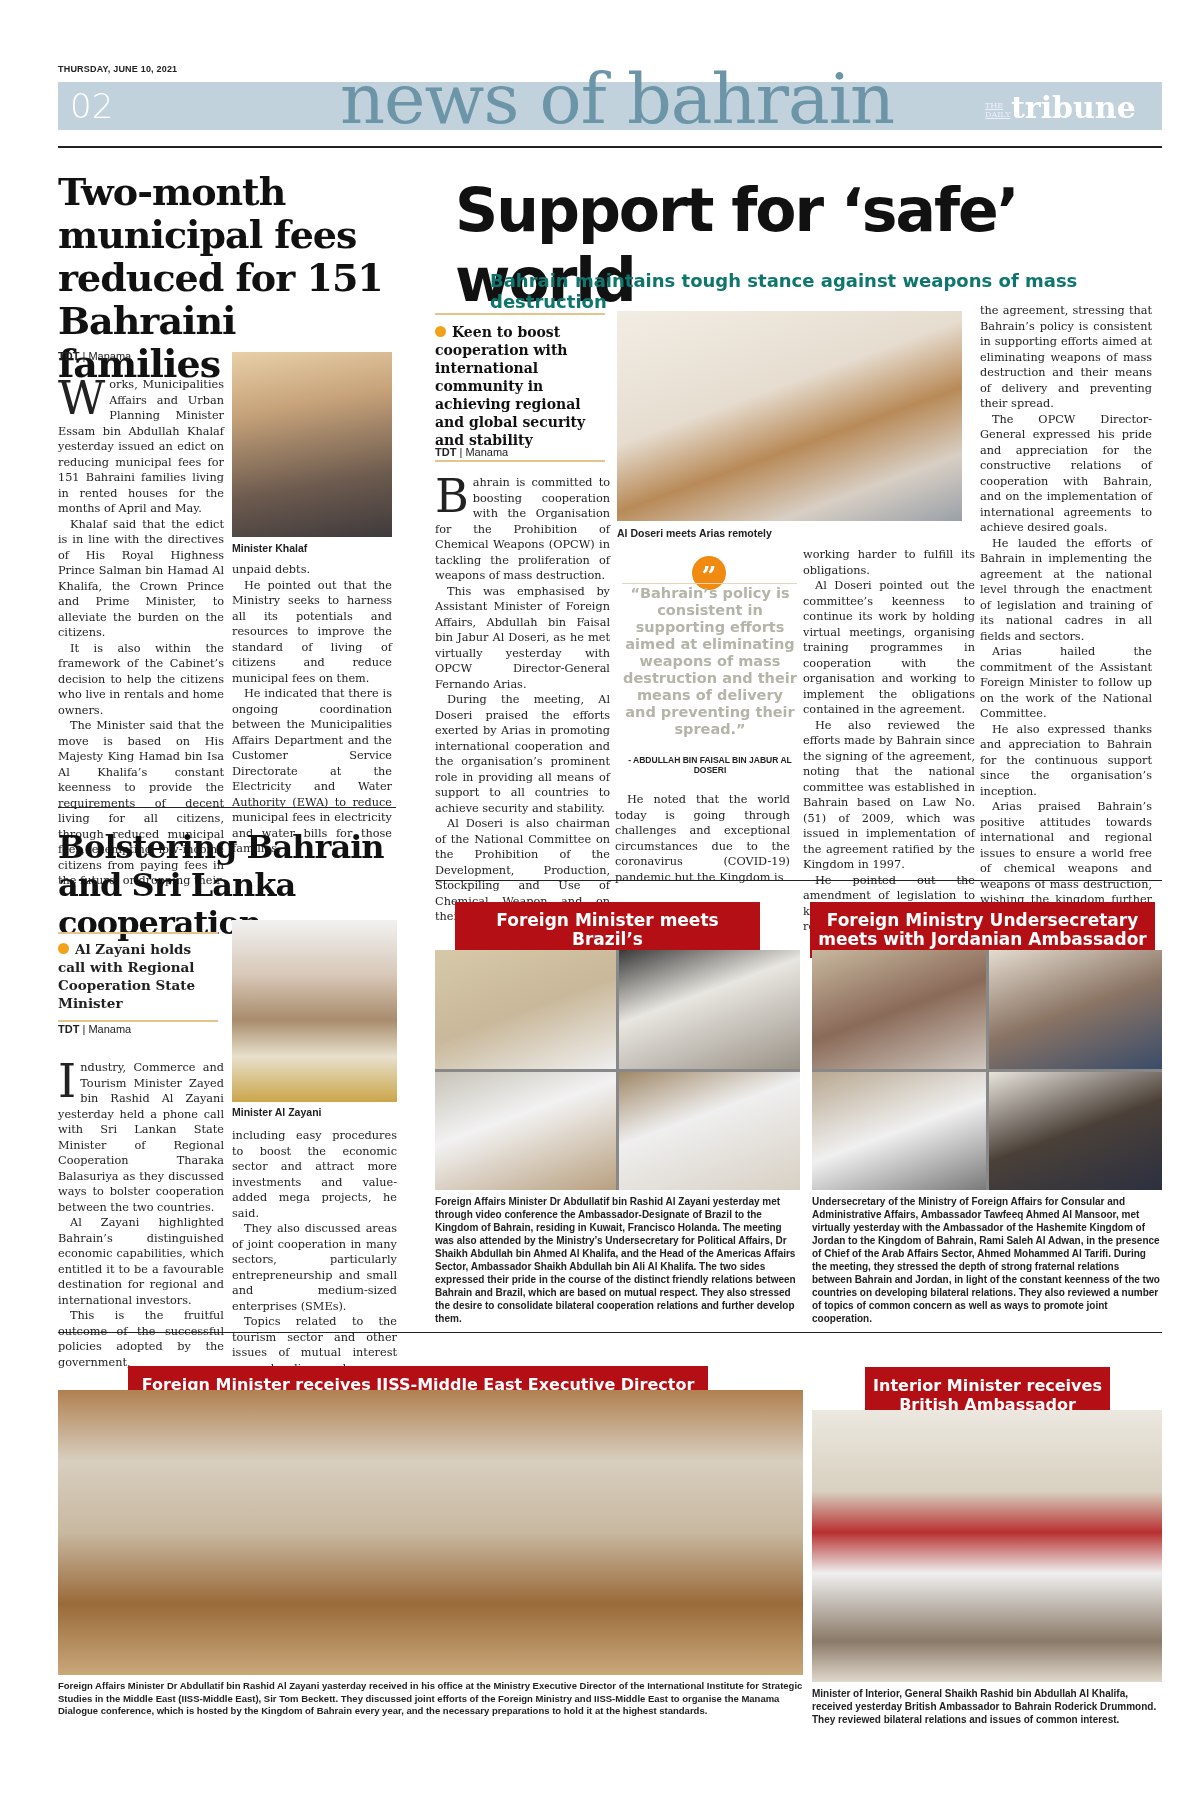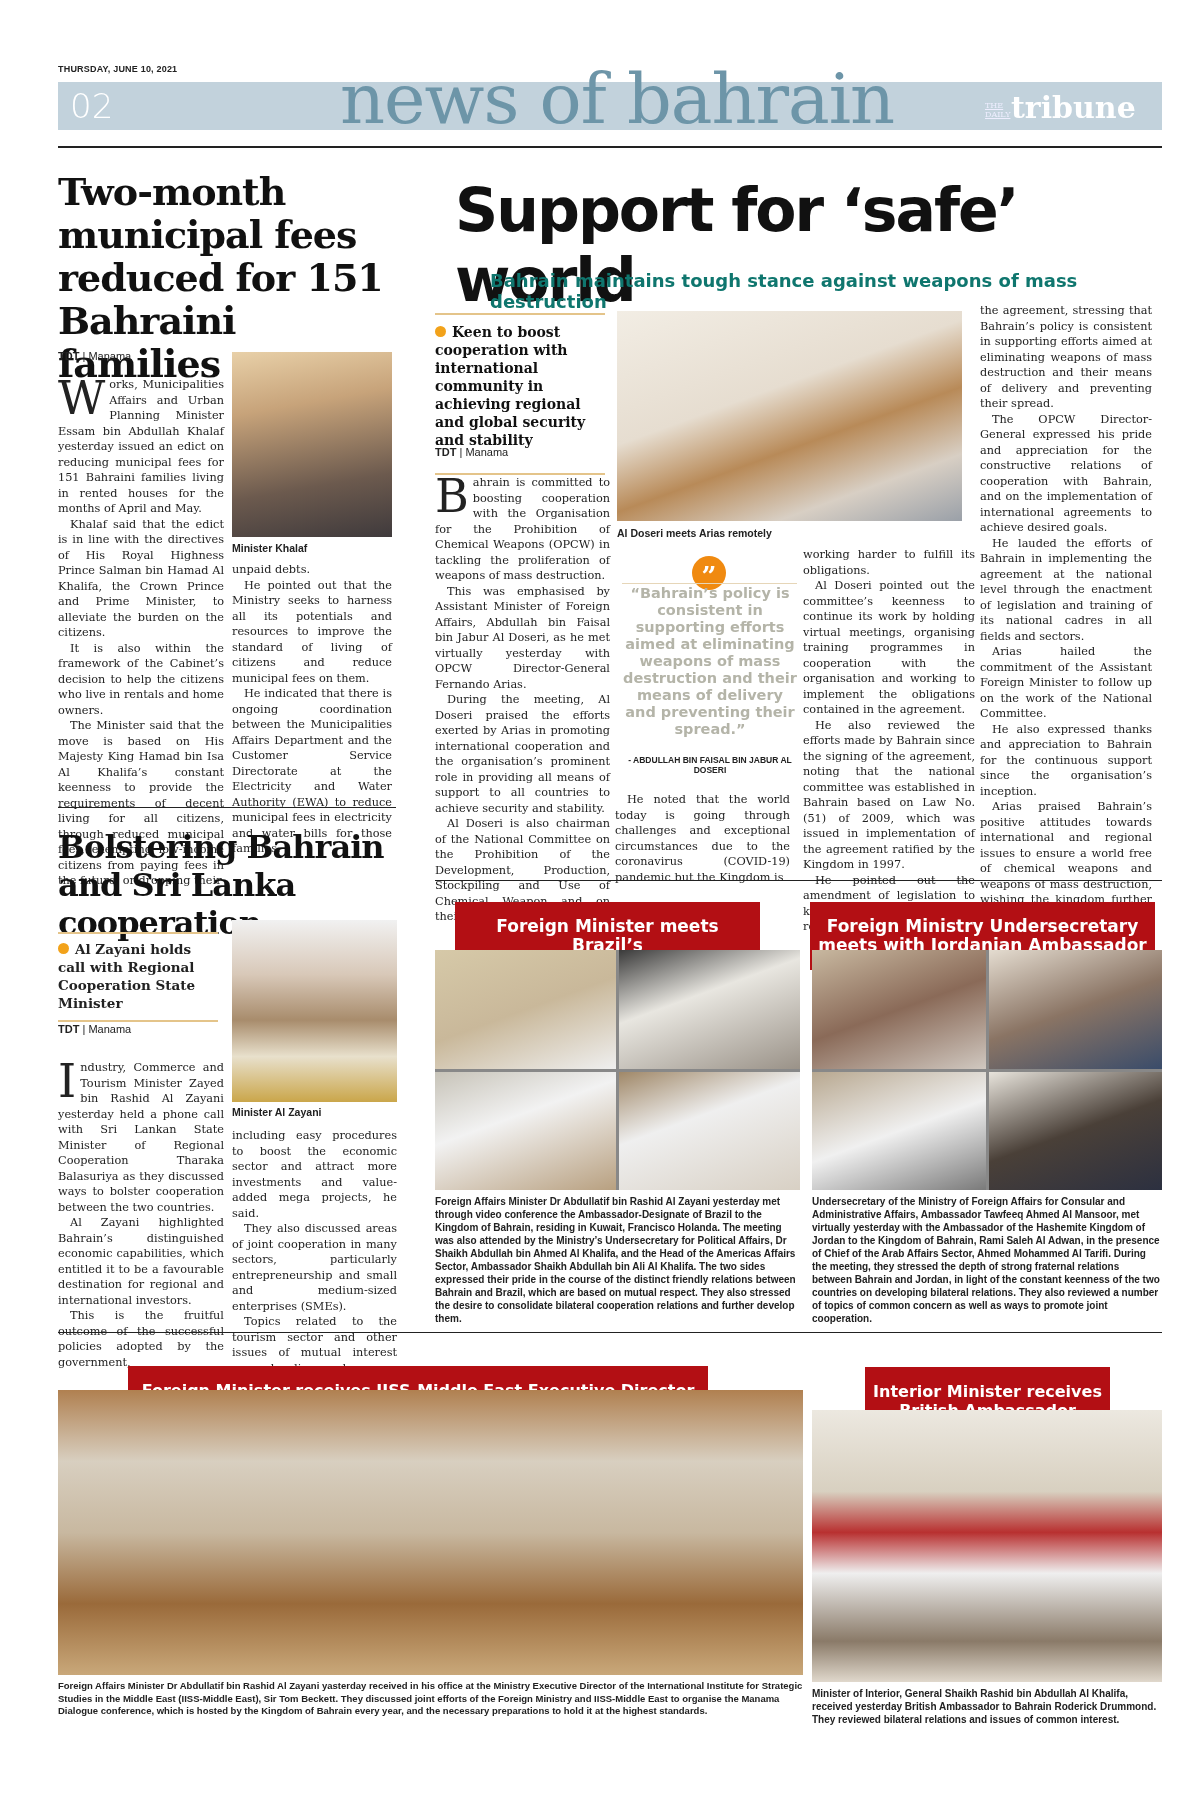--- a/index.html
+++ b/index.html
@@ -16,27 +16,27 @@
   .byline { font: 11px "Liberation Sans", sans-serif; color: #222; }
   .byline b { font-weight: bold; }
   .col { font: 11.3px/15.5px "DejaVu Serif", serif; text-align: justify; color: #222; }
   .col p { text-indent: 12px; }
   .col p.first { text-indent: 0; }
   .dropcap { float: left; font: 46px/38px "DejaVu Serif", serif; margin: 2px 4px 0 0; }
   .photo { background: linear-gradient(160deg, #d9c2a3, #8a7564 60%, #5a4c44); }
   .caption { font: bold 10.5px "Liberation Sans", sans-serif; color: #222; }
   .hl-main { left: 455px; top: 175px; font: bold 60px "DejaVu Sans", sans-serif; color: #111; letter-spacing: -2px; }
   .deck { left: 490px; top: 270px; font: bold 18px "DejaVu Sans", sans-serif; color: #0f766e; }
-  .keen { left: 435px; top: 313px; width: 170px; border-top: 2px solid #e4c48a; border-bottom: 2px solid #e4c48a; padding: 8px 0 24px; font: bold 14px/18px "DejaVu Serif", serif; color: #111; }
+  .keen { left: 435px; top: 313px; width: 170px; border-top: 2px solid #e4c48a; border-bottom: 2px solid #e4c48a; padding: 8px 0 11px; font: bold 14px/18px "DejaVu Serif", serif; color: #111; }
   .dot { display: inline-block; width: 11px; height: 11px; border-radius: 50%; background: #f2a21a; margin-right: 6px; }
   .pullquote { left: 620px; top: 585px; width: 180px; text-align: center; font: bold 14.5px/17px "DejaVu Sans", sans-serif; color: #b4b4a8; }
   .quote-icon { left: 692px; top: 556px; width: 34px; height: 34px; border-radius: 50%; background: #f08a10; color: #fff; font: bold 26px/40px "DejaVu Serif", serif; text-align: center; }
   .qattrib { font: bold 8.5px "Liberation Sans", sans-serif; color: #222; margin-top: 17px; }
   .divider { background: #222; height: 1px; }
-  .banner { background: #b30f14; color: #fff; font: bold 17px/19px "DejaVu Sans", sans-serif; text-align: center; padding: 15px 6px; }
+  .banner { background: #b30f14; color: #fff; font: bold 17px/19px "DejaVu Sans", sans-serif; text-align: center; padding: 9px 6px; }
   .cap-sm { font: 10px/13px "Liberation Sans", sans-serif; font-weight: bold; color: #222; }
   .keen2 { left: 58px; top: 932px; width: 160px; border-top: 2px solid #e4c48a; border-bottom: 2px solid #e4c48a; padding: 6px 0 8px; font: bold 13.5px/18px "DejaVu Serif", serif; }
 </style>
 </head>
 <body>
 
 <div class="abs dateline">THURSDAY, JUNE 10, 2021</div>
 <div class="abs mast"></div>
 <div class="abs page-num">02</div>
 <div class="abs mast-title">news of bahrain</div>

